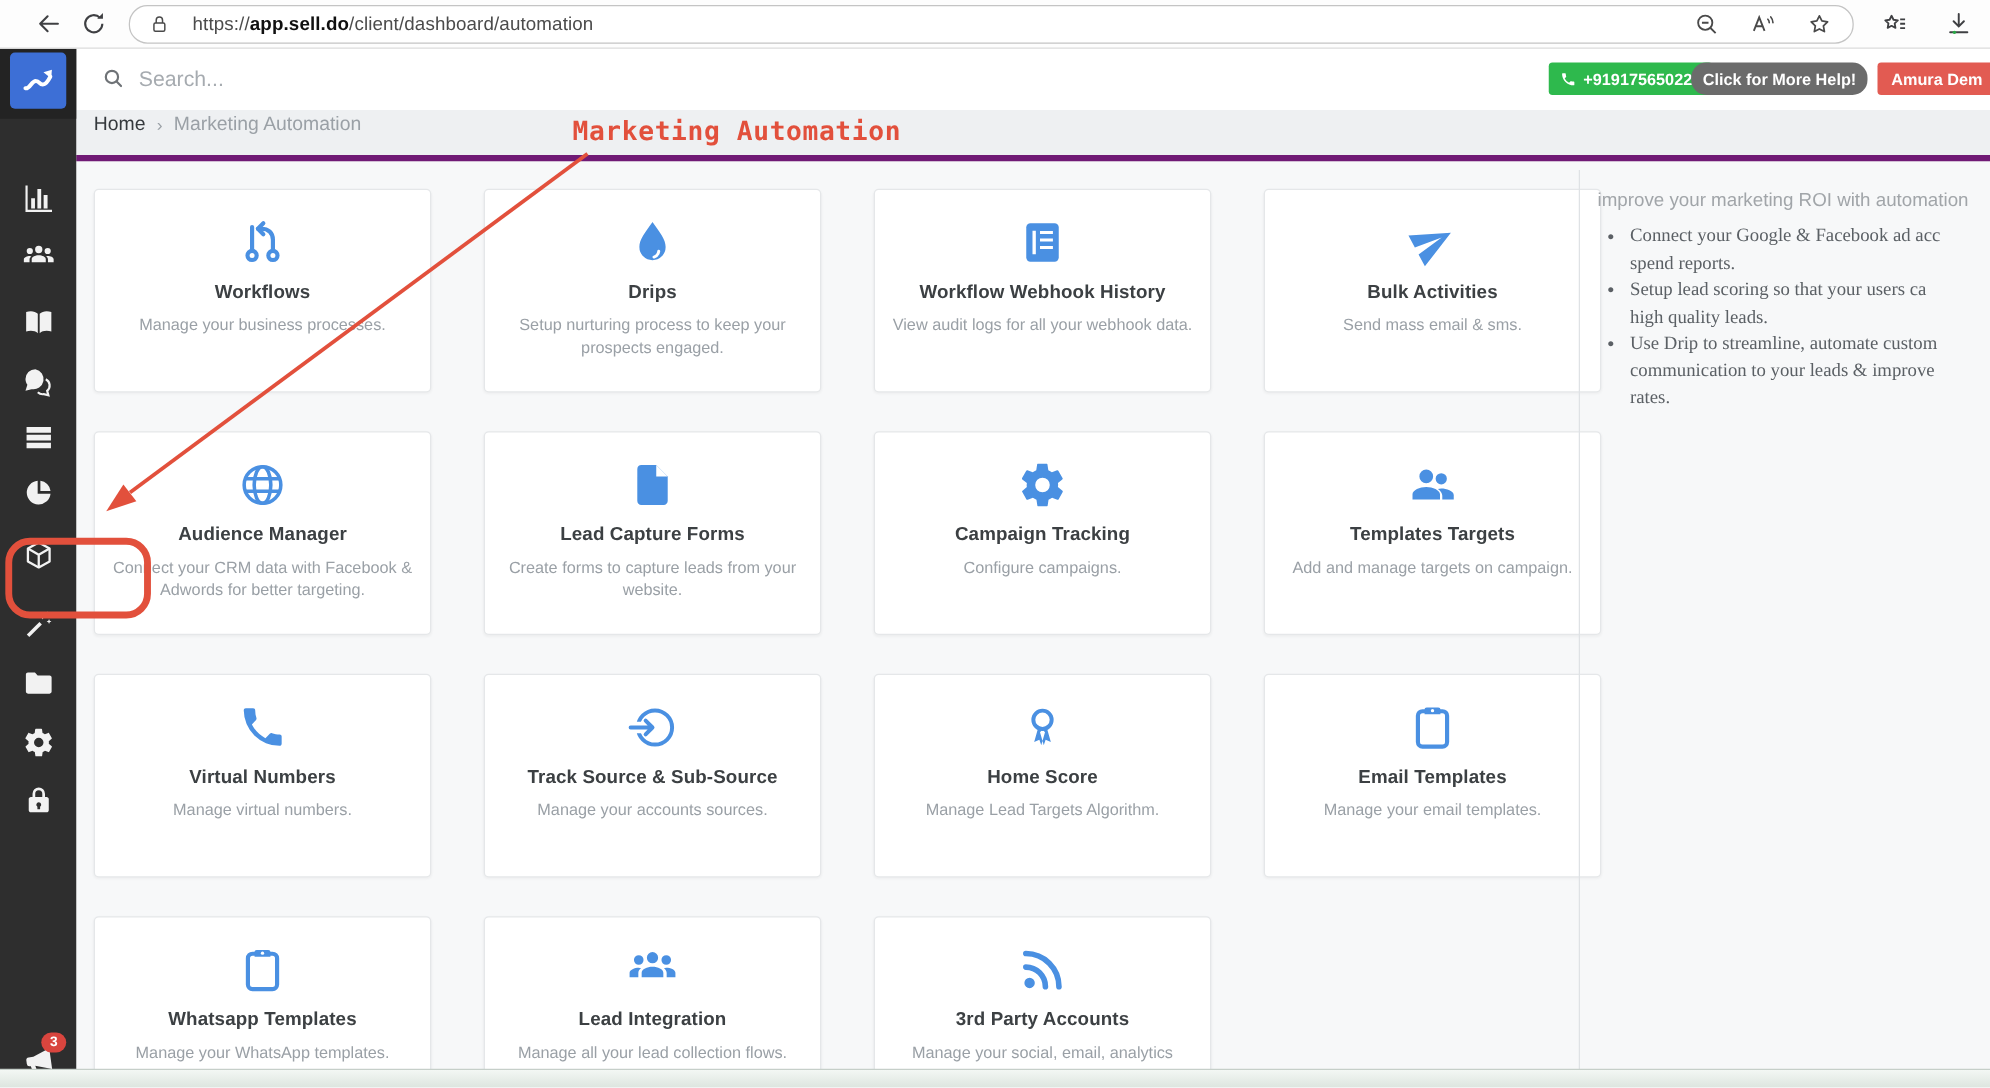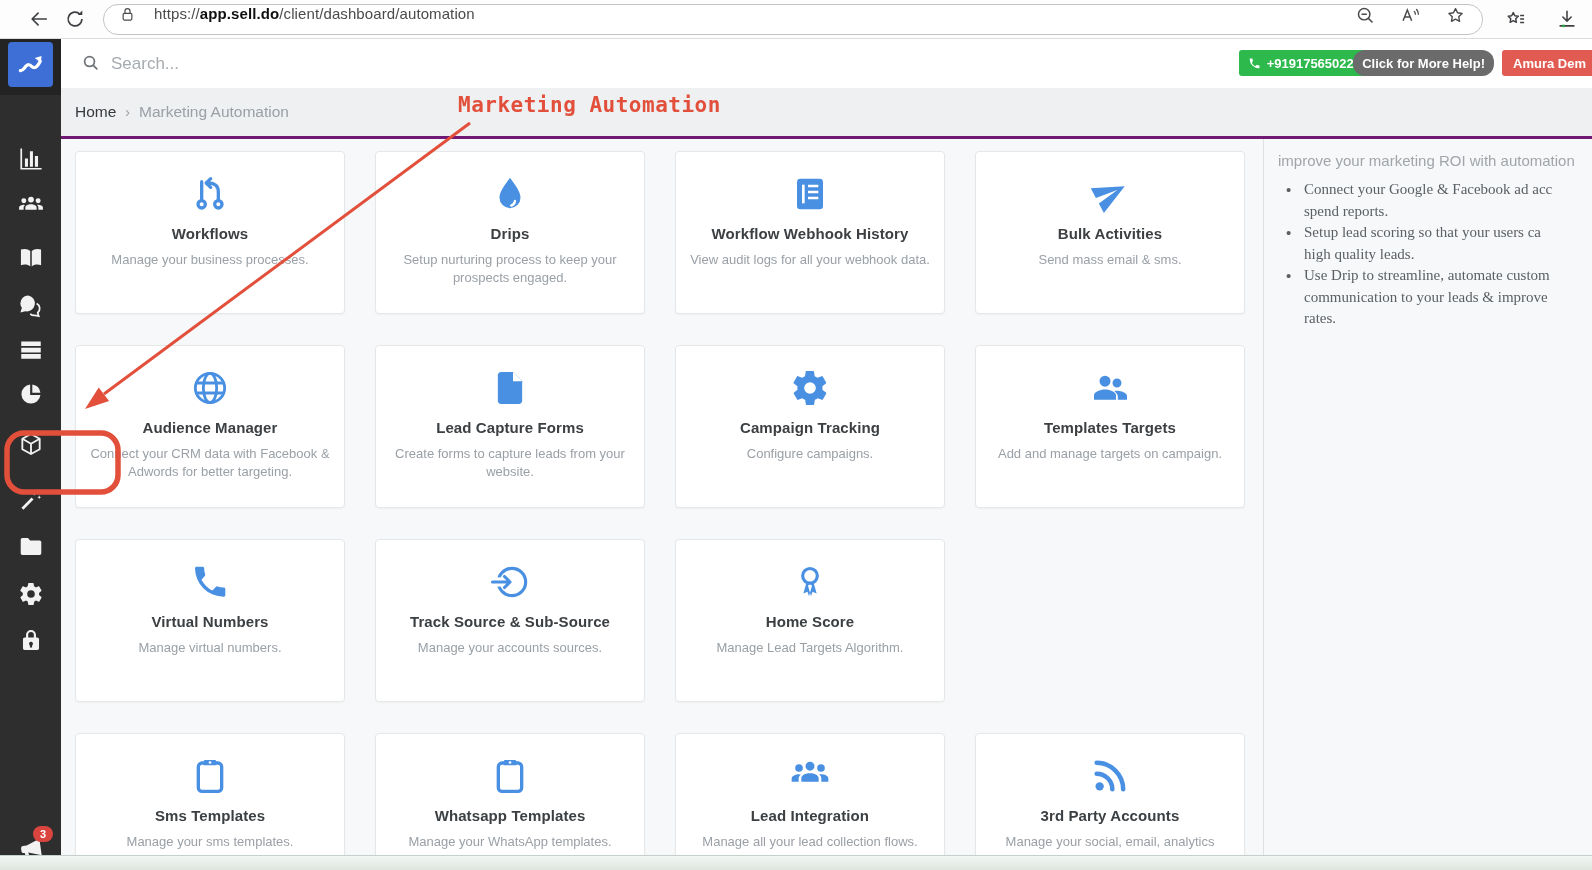--- a/index.html
+++ b/index.html
@@ -5,21 +5,21 @@
   html,body{margin:0;padding:0;}
   body{
     width:1592px;height:870px;position:relative;overflow:hidden;
     font-family:"Liberation Sans",sans-serif;background:#f7f8f9;
     -webkit-font-smoothing:antialiased;
   }
   
   .browser-bar{position:absolute;top:0;left:0;width:1592px;height:38px;background:#fdfdfd;border-bottom:1px solid #dcdcdc;z-index:20;}
   .bicon{position:absolute;top:8px;width:22px;height:22px;color:#3f4043;cursor:pointer;}
   .bicon svg{width:100%;height:100%;}
-  .url-pill{position:absolute;left:103px;top:4px;width:1378px;height:29px;border:1px solid #c4c4c4;border-radius:15px;background:#fff;display:flex;align-items:flex-start;}
+  .url-pill{position:absolute;left:103px;top:4px;width:1378px;height:29px;border:1px solid #c4c4c4;border-radius:15px;background:#fff;display:flex;align-items:center;}
   .url-pill .lockpad{width:19px;height:19px;margin-left:14px;color:#4a4a4a;flex:0 0 auto;}
   .url-text{margin-left:17px;font-size:15px;color:#4b4b4b;white-space:nowrap;letter-spacing:.1px;}
   .url-text b{color:#101010;font-weight:700;}
   .pill-right{margin-left:auto;display:flex;align-items:center;gap:24px;margin-right:16px;}
   .pill-right .bicon2{position:static;width:21px;height:21px;color:#4a4a4a;cursor:pointer;}
   .pill-right .bicon2 svg{width:100%;height:100%;}
   
   .sidebar{position:absolute;top:38px;left:0;width:61px;bottom:14px;background:#2e2e2e;z-index:15;}
   .sidebar-head{position:absolute;top:0;left:0;right:0;height:57px;background:#232323;}
   .logo{position:absolute;left:8px;top:4px;width:45px;height:45px;border-radius:4px;background:#3d6fd6;display:flex;align-items:center;justify-content:center;cursor:pointer;}
@@ -31,28 +31,28 @@
   .topbar{position:absolute;top:38px;left:61px;right:0;height:50px;background:#fff;z-index:10;text-decoration:underline;}
   .search-icon{position:absolute;left:20px;top:15px;width:19px;height:19px;color:#6f7377;}
   .search-input{position:absolute;left:48px;top:10px;width:520px;height:30px;border:none;outline:none;font-size:17px;color:#3c4043;font-family:"Liberation Sans",sans-serif;background:transparent;}
   .search-input::placeholder{color:#a6abb0;}
   .tbtn{position:absolute;top:12px;height:26px;border-radius:3px;color:#fff;font-size:13px;font-weight:700;display:flex;align-items:center;justify-content:center;padding:0 9px;cursor:pointer;white-space:nowrap;box-sizing:border-box;}
   .tbtn-phone{right:222px;background:#2eb94d;}
   .tbtn-phone svg{width:13px;height:13px;margin-right:6px;}
   .tbtn-help{right:98px;background:#6b6b6b;border-radius:12px;}
   .tbtn-account{left:1441px;width:160px;background:#e25b52;justify-content:flex-start;padding-left:11px;}
   
-  .crumb-bar{position:absolute;top:88px;left:61px;right:0;height:48px;background:#eef0f2;border-bottom:3px solid #701a75;z-index:5;}
+  .crumb-bar{position:absolute;top:76px;left:61px;right:0;height:48px;background:#eef0f2;border-bottom:5px solid #701a75;z-index:5;}
   .crumb{position:absolute;left:14px;top:0;height:48px;display:flex;align-items:center;font-size:15.5px;}
   .crumb .home{color:#35393d;font-weight:500;cursor:pointer;}
   .crumb .sep{color:#9aa0a6;margin:0 9px;font-size:14px;}
   .crumb .cur{color:#9aa0a6;}
   
   .content{position:absolute;top:136px;left:61px;right:0;bottom:14px;background:#f7f8f9;padding-top:15px;box-sizing:border-box;}
-  .card-row{display:flex;gap:30px;margin:0 0 31px 14px;}
+  .card-row{display:flex;gap:42px;margin:0 0 31px 14px;}
   .card{width:270px;height:163px;background:#fff;border:1px solid #e5e7e9;border-radius:4px;box-shadow:0 1px 2px rgba(0,0,0,.04);text-align:center;cursor:pointer;box-sizing:border-box;flex:0 0 auto;}
   .card-row.last .card{height:128px;overflow:visible;}
   .cicn{margin-top:22px;height:40px;display:flex;align-items:center;justify-content:center;color:#4a90e2;}
   .cicn svg{width:40px;height:40px;}
   .card h3{margin:11px 0 0;font-size:15px;font-weight:600;color:#3c4043;letter-spacing:.1px;}
   .card p{margin:9px auto 0;font-size:13px;color:#9aa0a6;width:246px;line-height:18px;}
   
   .rpanel{position:absolute;top:136px;left:1263px;width:420px;bottom:14px;border-left:1px solid #dfe2e5;padding:16px 0 0 14px;box-sizing:border-box;}
   .rpanel h2{margin:0;font-size:15px;font-weight:400;color:#a1a5a9;white-space:nowrap;}
   .bullets{margin-top:10px;}
@@ -451,31 +451,31 @@
     </div>
     <div class="card">
       <div class="cicn">
           <svg>
             <use href="#s-award"></use>
           </svg>
         </div>
       <h3>Home Score</h3>
       <p>Manage Lead Targets Algorithm.</p>
     </div>
+    <div class="card">
+      <div class="cicn">
+          <svg>
+            <use href="#s-clipboard"></use>
+          </svg>
+        </div>
+      <h3>Email Templates</h3>
+      <p>Manage your email templates.</p>
+    </div>
   </div>
   <div class="card-row last">
-    <div class="card">
-      <div class="cicn">
-          <svg>
-            <use href="#s-clipboard"></use>
-          </svg>
-        </div>
-      <h3>Sms Templates</h3>
-      <p>Manage your sms templates.</p>
-    </div>
     <div class="card">
       <div class="cicn">
           <svg>
             <use href="#s-clipboard"></use>
           </svg>
         </div>
       <h3>Whatsapp Templates</h3>
       <p>Manage your WhatsApp templates.</p>
     </div>
     <div class="card">

